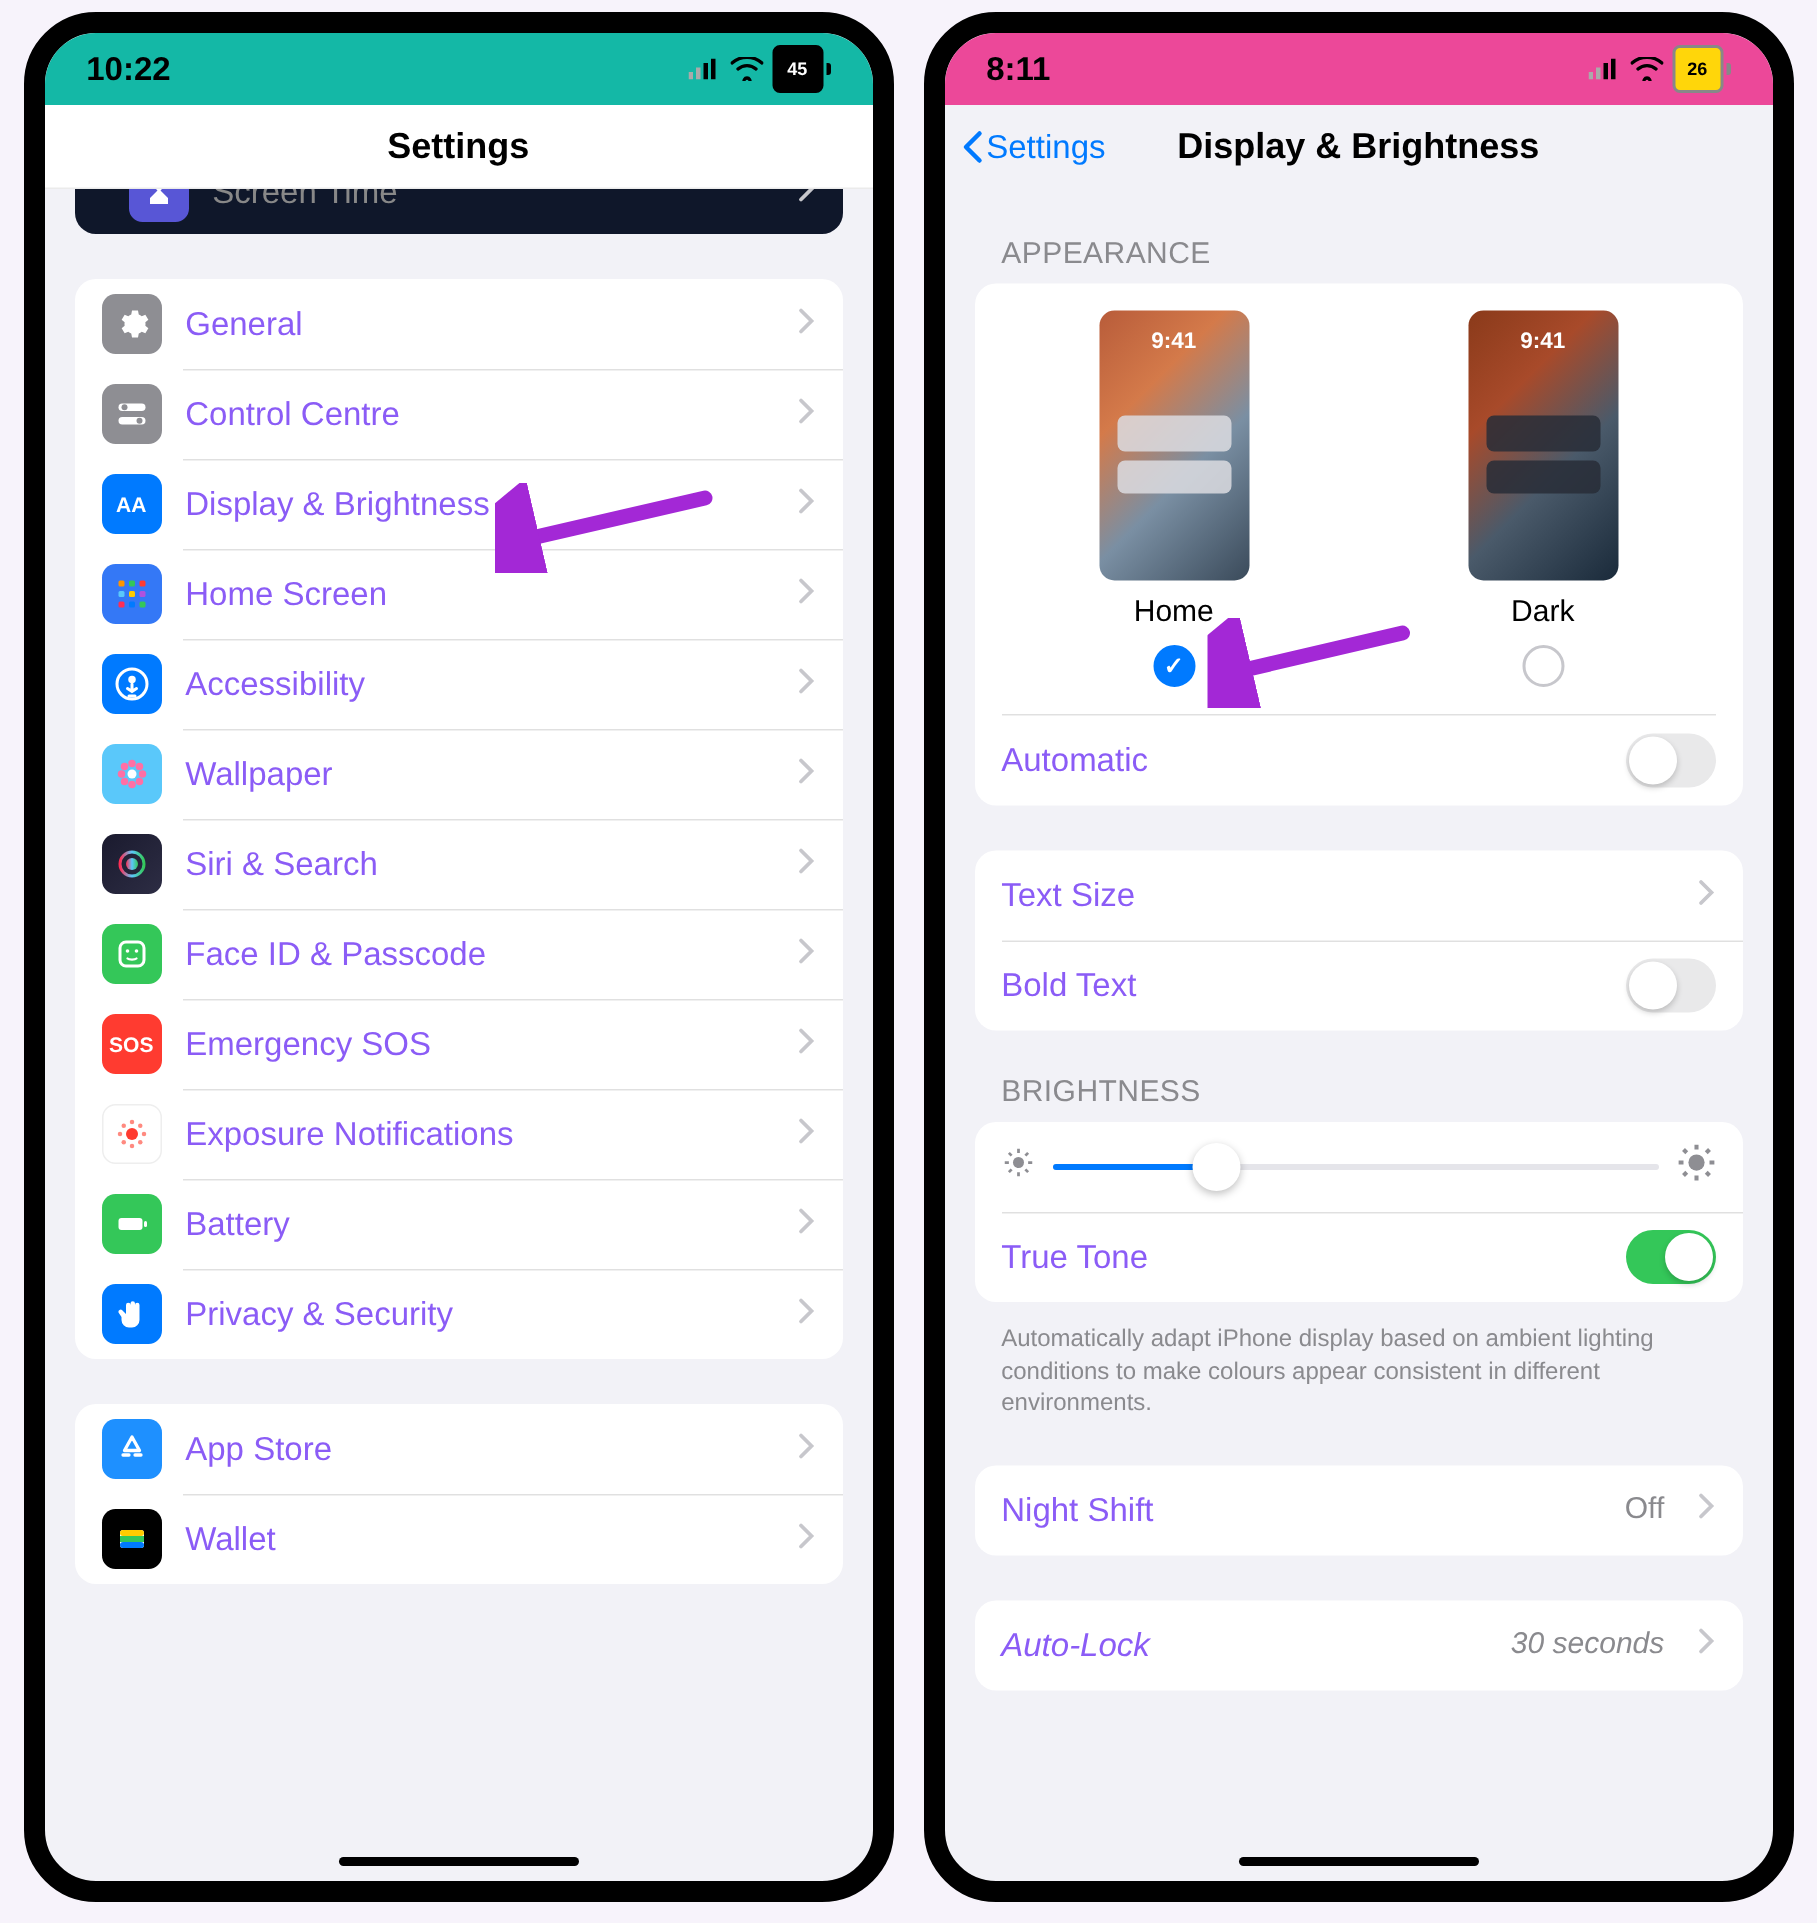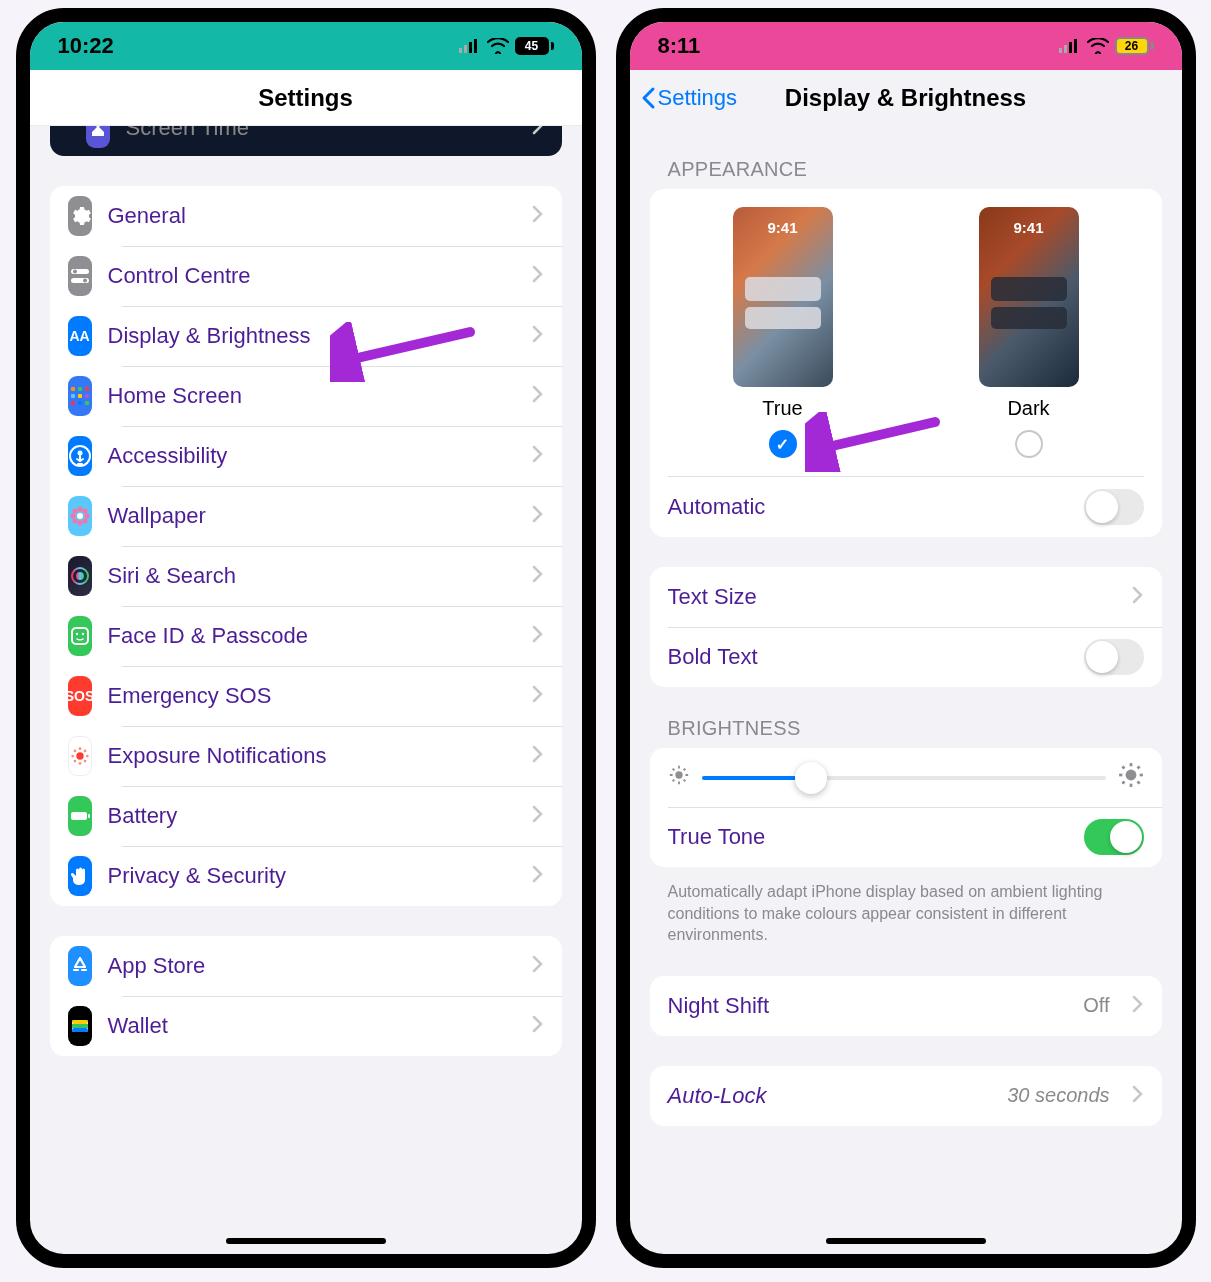--- a/index.html
+++ b/index.html
@@ -37,21 +37,21 @@
     }
     .statusbar.white { background: #14b8a6; }
     .status-right { display: flex; align-items: center; gap: 6px; }
     .signal-icon svg, .wifi-icon svg { display: block; }
     .battery-box {
       display: flex;
       align-items: center;
       gap: 2px;
     }
     .battery-shell {
-      width: 34px; height: 18px;
+      width: 34px; height: 32px;
       border: 2px solid #000; border-radius: 5px;
       display: flex; align-items: center; justify-content: center;
       background: #000;
       color: #fff;
       font-size: 12px; font-weight: 700;
     }
     .battery-shell.low {
       background: #ffd60a; color: #000; border-color: #888;
     }
     .battery-tip { width: 3px; height: 8px; background: #000; border-radius: 0 2px 2px 0; }
@@ -105,25 +105,25 @@
       padding: 0 18px;
       position: relative;
     }
     .row + .row::before, .row.bordered::before {
       content: ""; position: absolute; left: 72px; right: 0; top: 0;
       height: 1px; background: rgba(0,0,0,0.12);
     }
     .row.noicon + .row.noicon::before { left: 18px; }
     .row.noicon::before { left: 18px; }
     .icon-box {
-      width: 24px; height: 40px; border-radius: 9px;
+      width: 40px; height: 40px; border-radius: 9px;
       display: flex; align-items: center; justify-content: center;
       margin-right: 16px; flex-shrink: 0;
     }
-    .row-label { font-size: 22px; color: #4c1d95; flex: 1; }
+    .row-label { font-size: 22px; color: #8b5cf6; flex: 1; }
     .chevron { color: #c7c7cc; flex-shrink: 0; }
     .row-value { color: #8a8a8e; font-size: 20px; margin-right: 22px; }
 
     
     .ic-purple { background: #5856d6; }
     .ic-gray   { background: #8e8e93; }
     .ic-blue   { background: #007aff; }
     .ic-apps   { background: #3478f6; }
     .ic-teal   { background: #5ac8fa; }
     .ic-siri   { background: linear-gradient(135deg,#1a1a2e,#2d2d44); }
@@ -504,21 +504,21 @@
 
       <div class="section-header">APPEARANCE</div>
       <div class="group">
         <div class="appearance-wrap">
           <div class="appearance-opt">
             <div class="preview light">
               <div class="time">9:41</div>
               <div class="widget"></div>
                 <div class="widget w2"></div>
             </div>
-            <span class="opt-label">True</span>
+            <span class="opt-label">Home</span>
             <span class="radio checked"></span>
           </div>
           <div class="appearance-opt">
             <div class="preview dark">
               <div class="time">9:41</div>
               <div class="widget"></div>
                 <div class="widget w2"></div>
             </div>
             <span class="opt-label">Dark</span>
             <span class="radio"></span>

